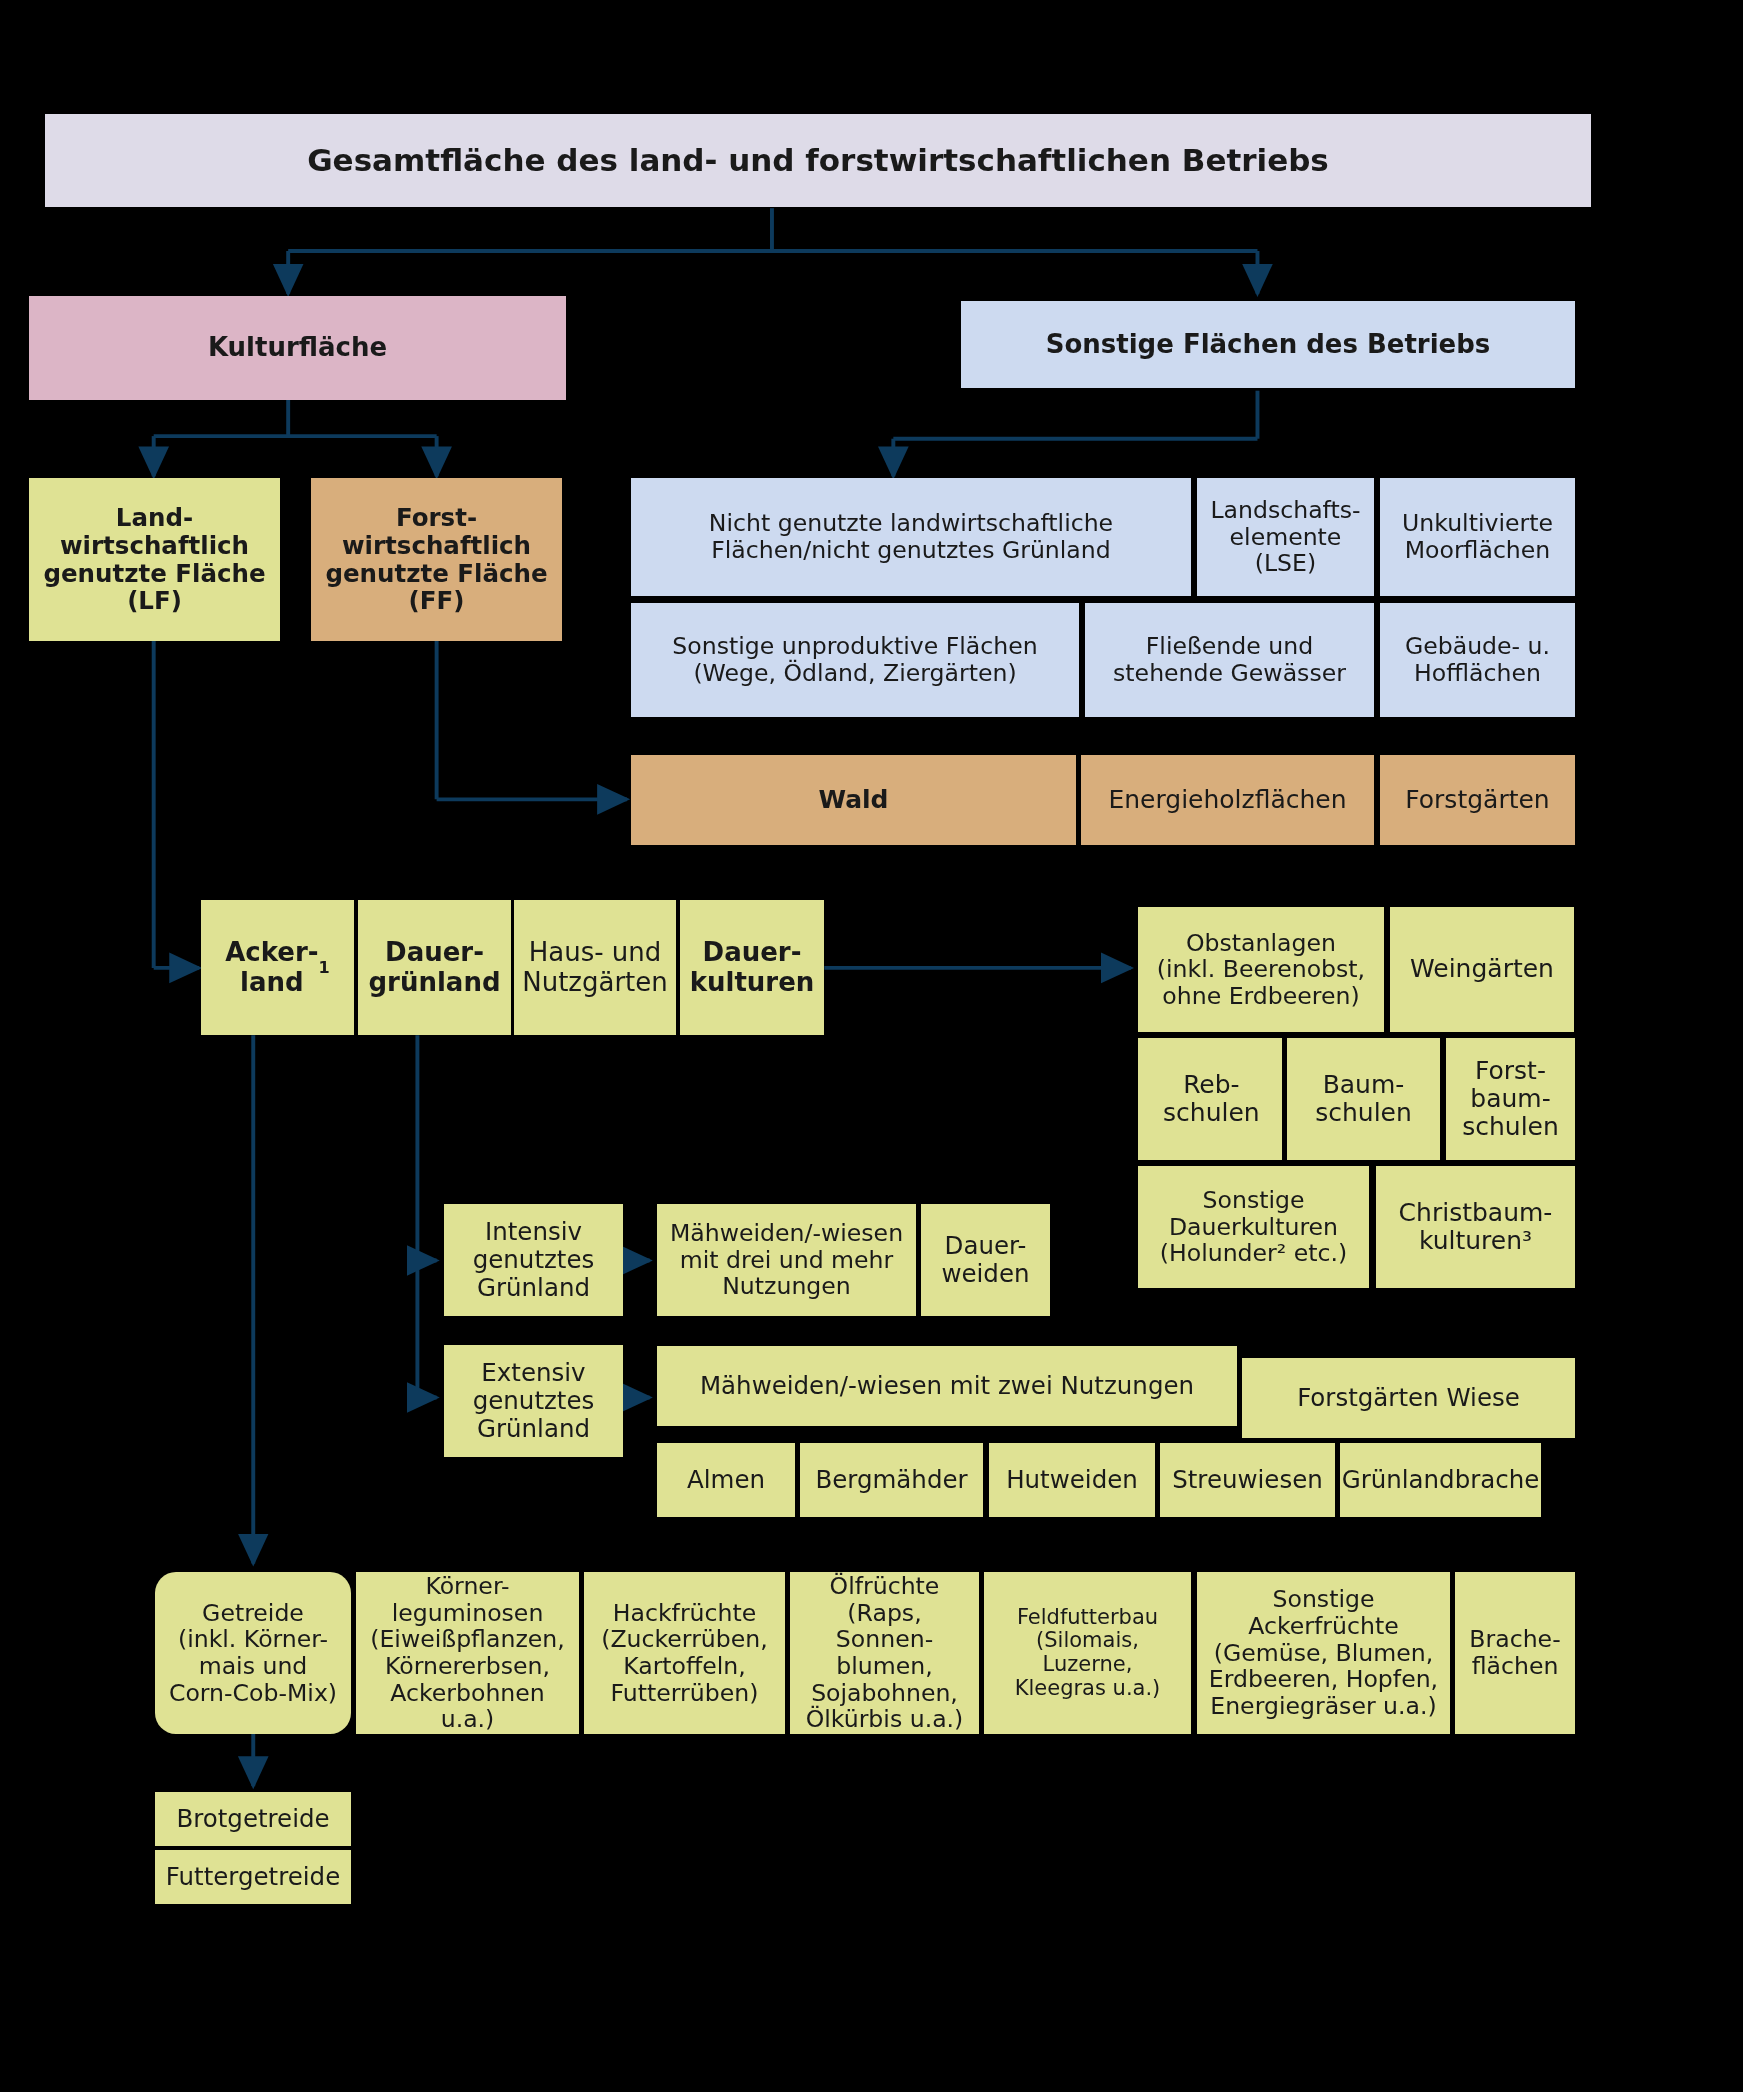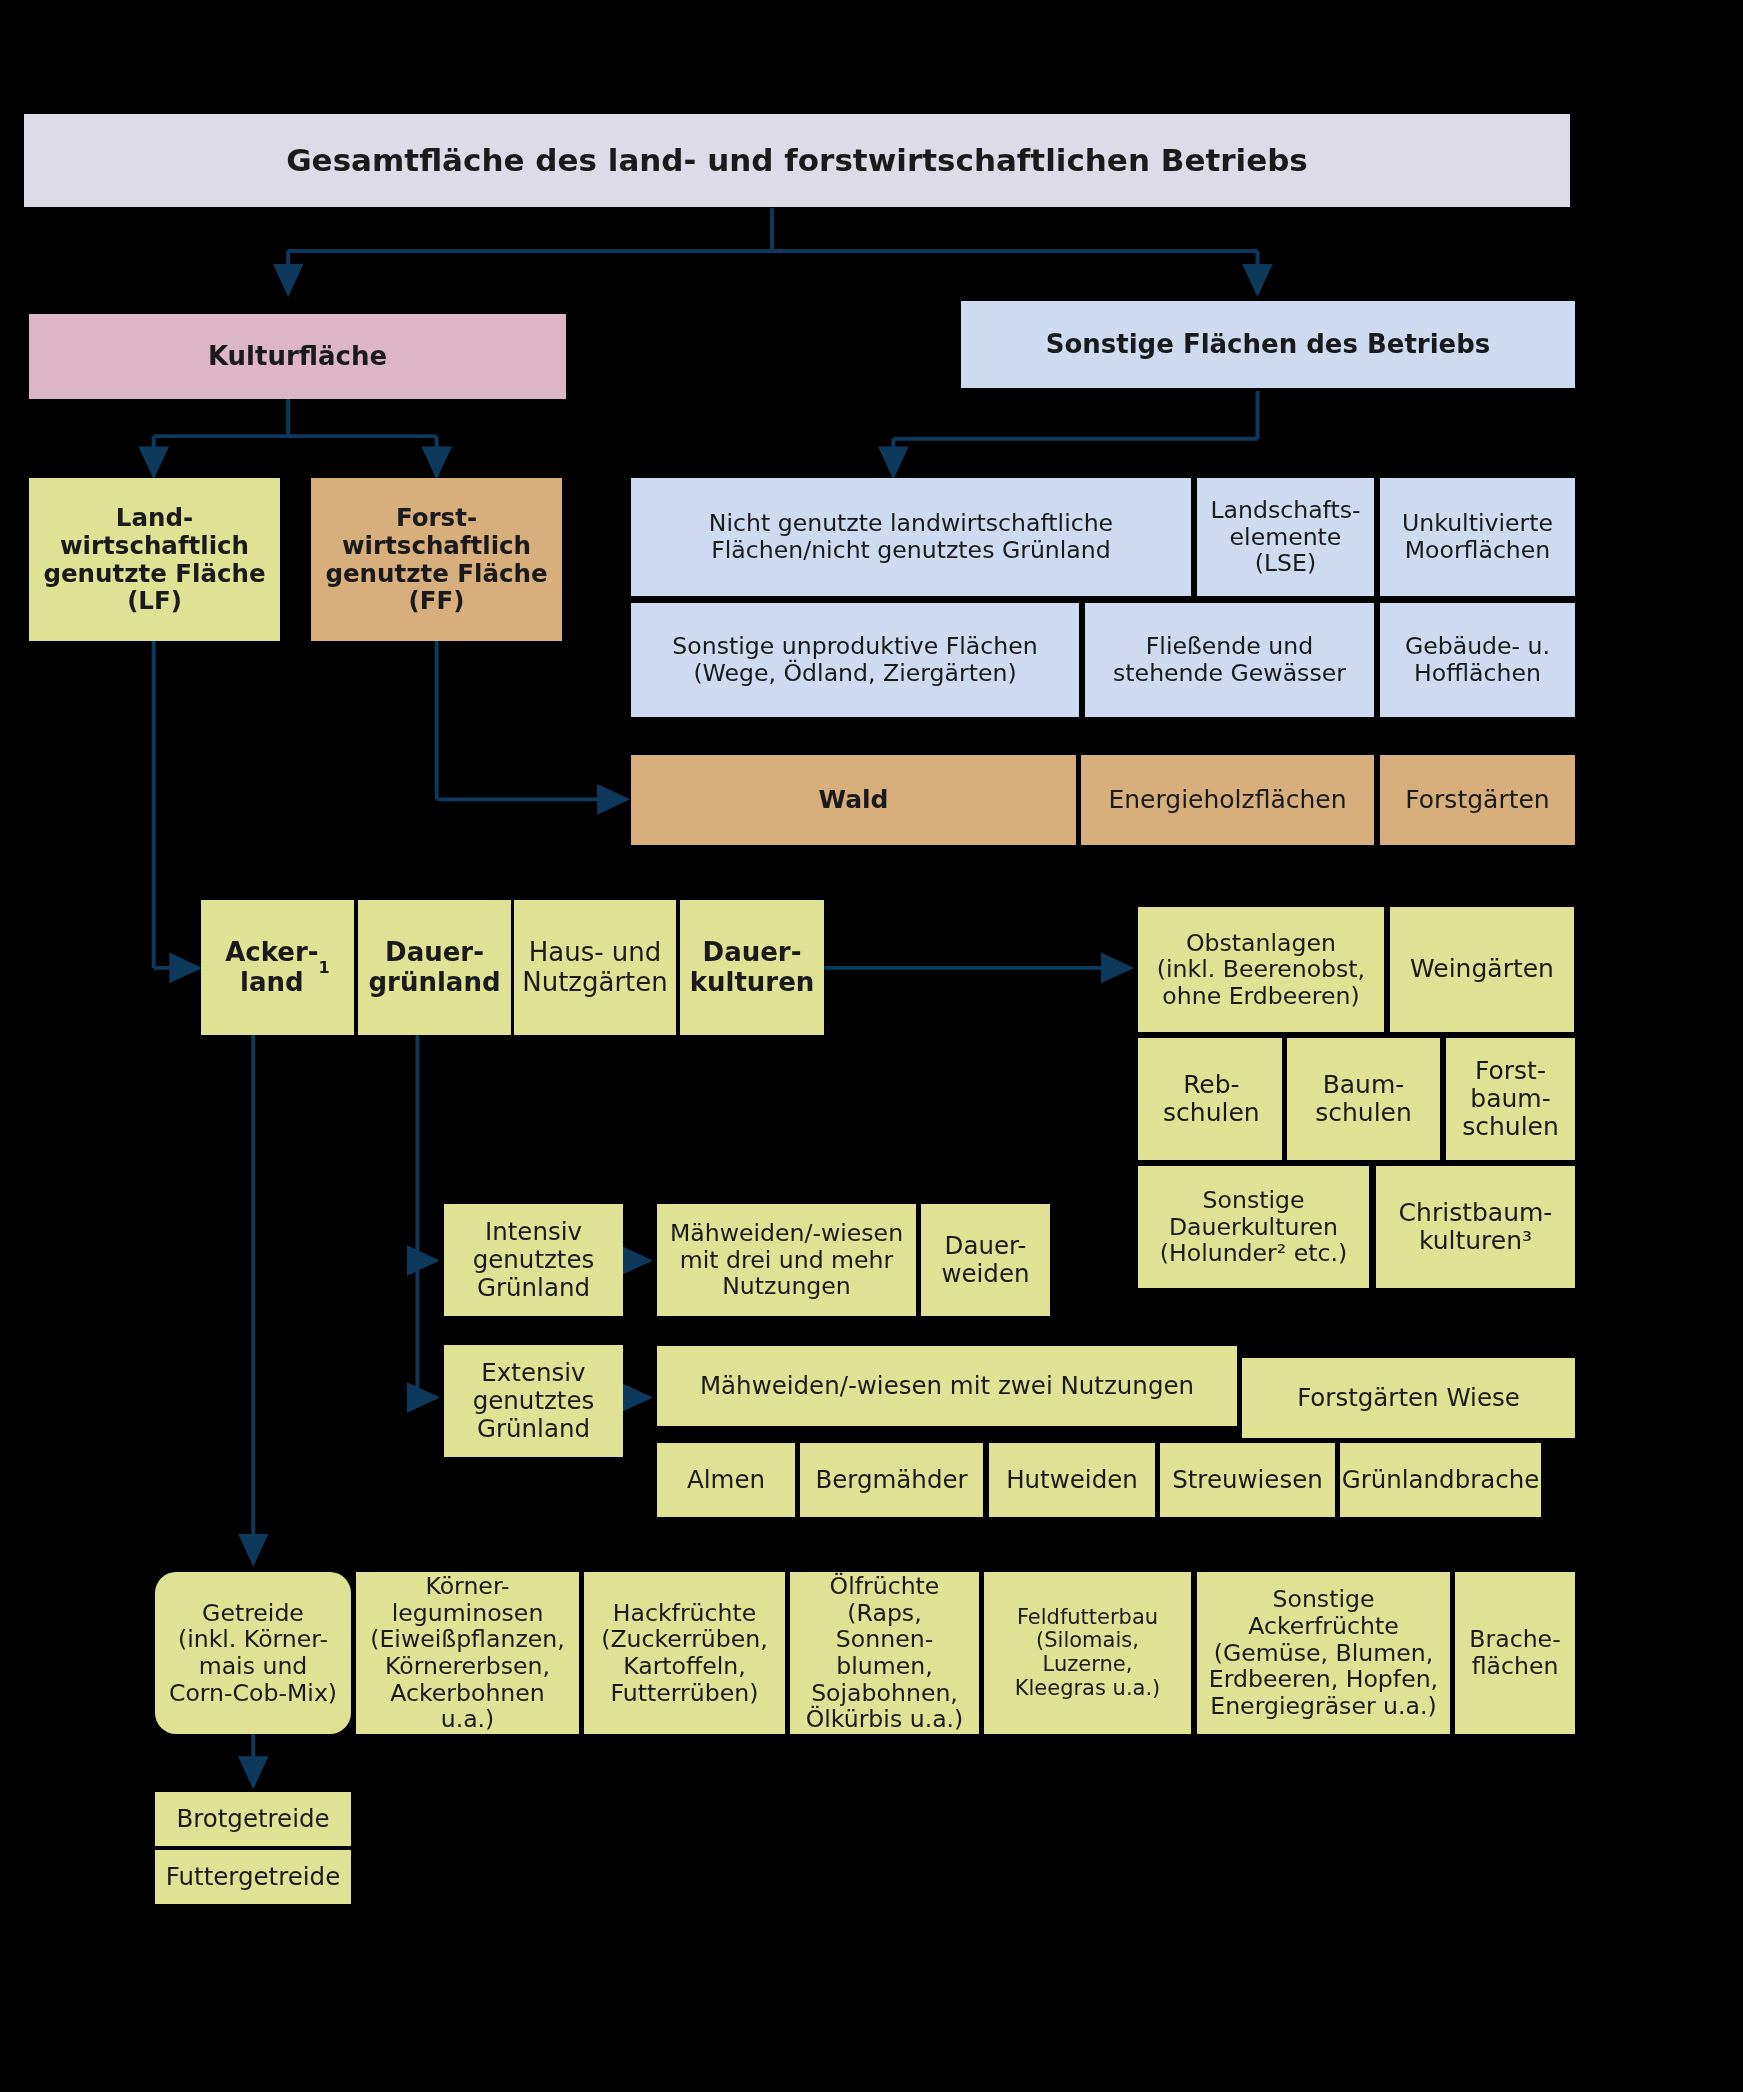--- a/index.html
+++ b/index.html
@@ -73,23 +73,23 @@
       <path d="M718,1443 L744,1443" marker-end="url(#ar)"></path>
 
       <path d="M718,1600 L744,1600" marker-end="url(#ar)"></path>
 
       <path d="M290,1185 L290,1790" marker-end="url(#ar)"></path>
 
       <path d="M290,1985 L290,2045" marker-end="url(#ar)"></path>
     </g>
   </svg>
 
-  <div class="box lav b" style="left:24px;top:114px;width:1546px;height:93px;font-size:31px;">Gesamtfläche des land- und forstwirtschaftlichen Betriebs</div>
+  <div class="box lav b" style="left:45px;top:114px;width:1546px;height:93px;font-size:31px;">Gesamtfläche des land- und forstwirtschaftlichen Betriebs</div>
 
-  <div class="box pink b" style="left:29px;top:314px;width:537px;height:85px;font-size:26px;">Kulturfläche</div>
+  <div class="box pink b" style="left:29px;top:296px;width:537px;height:104px;font-size:26px;">Kulturfläche</div>
   <div class="box blue b" style="left:961px;top:301px;width:614px;height:87px;font-size:26px;">Sonstige Flächen des Betriebs</div>
 
   <div class="box yel b" style="left:29px;top:478px;width:251px;height:163px;font-size:24.5px;">Land-
 wirtschaftlich
 genutzte Fläche
 (LF)</div>
   <div class="box brown b" style="left:311px;top:478px;width:251px;height:163px;font-size:24.5px;">Forst-
 wirtschaftlich
 genutzte Fläche
 (FF)</div>

